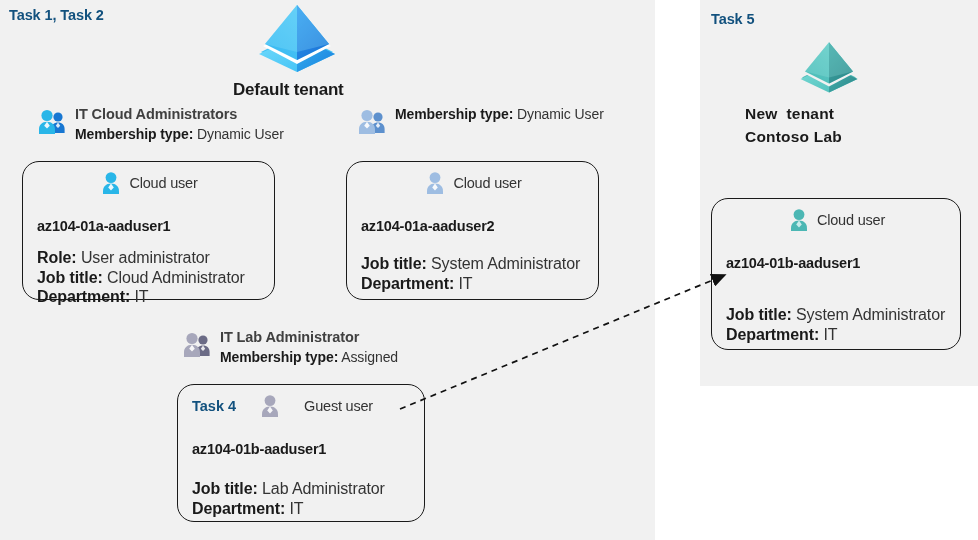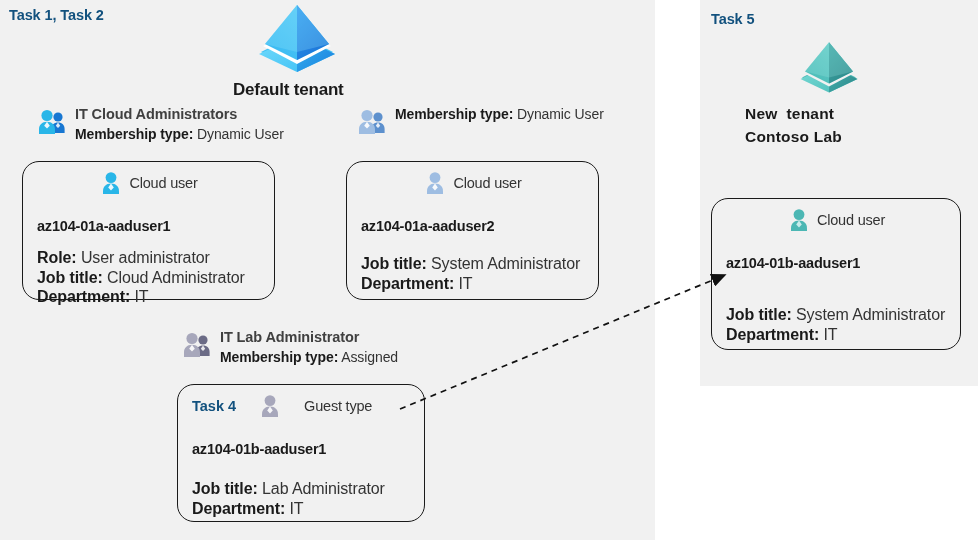--- a/index.html
+++ b/index.html
@@ -287,21 +287,21 @@
   <div class="card" id="card-u3">
     <div class="card-head with-task">
       <span class="head-task">Task 4</span>
       <span class="ico">
         <svg width="24" height="24" viewBox="0 0 24 24">
           <circle cx="12" cy="6.6" r="5.4" fill="#a7a7bb"></circle>
           <path d="M12 12.6c-5 0-8 3.2-8 7.6V23h16v-2.8c0-4.4-3-7.6-8-7.6z" fill="#a7a7bb"></path>
           <path d="M12 12.6l-2.8 3.9 2.8 3 2.8-3z" fill="#ffffff" opacity=".9"></path>
         </svg>
       </span>
-      <span class="head-type">Guest type</span>
+      <span class="head-type">Guest user</span>
     </div>
     <div class="card-name">az104-01b-aaduser1</div>
     <div class="card-attrs">
       <div>
         <b>Job title:</b>
         <span>Lab Administrator</span>
       </div>
       <div>
         <b>Department:</b>
         <span>IT</span>

